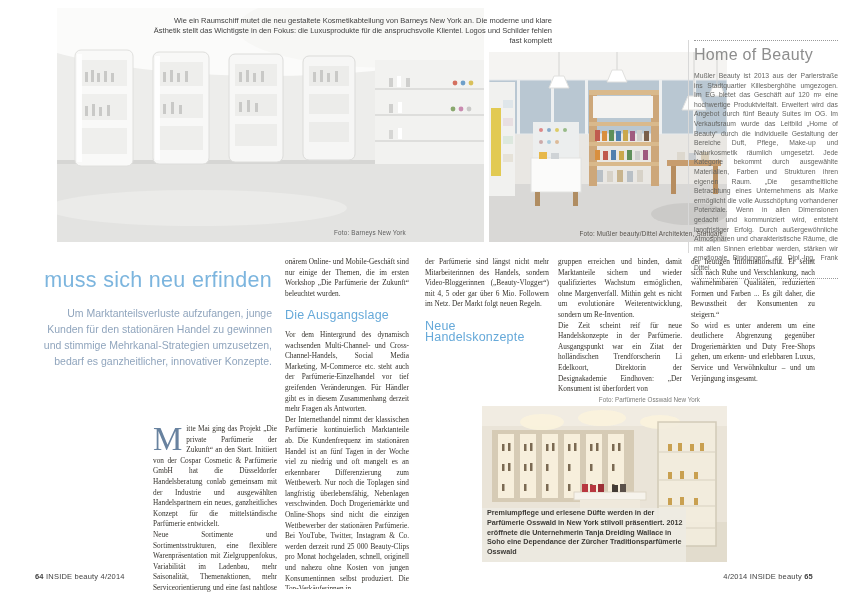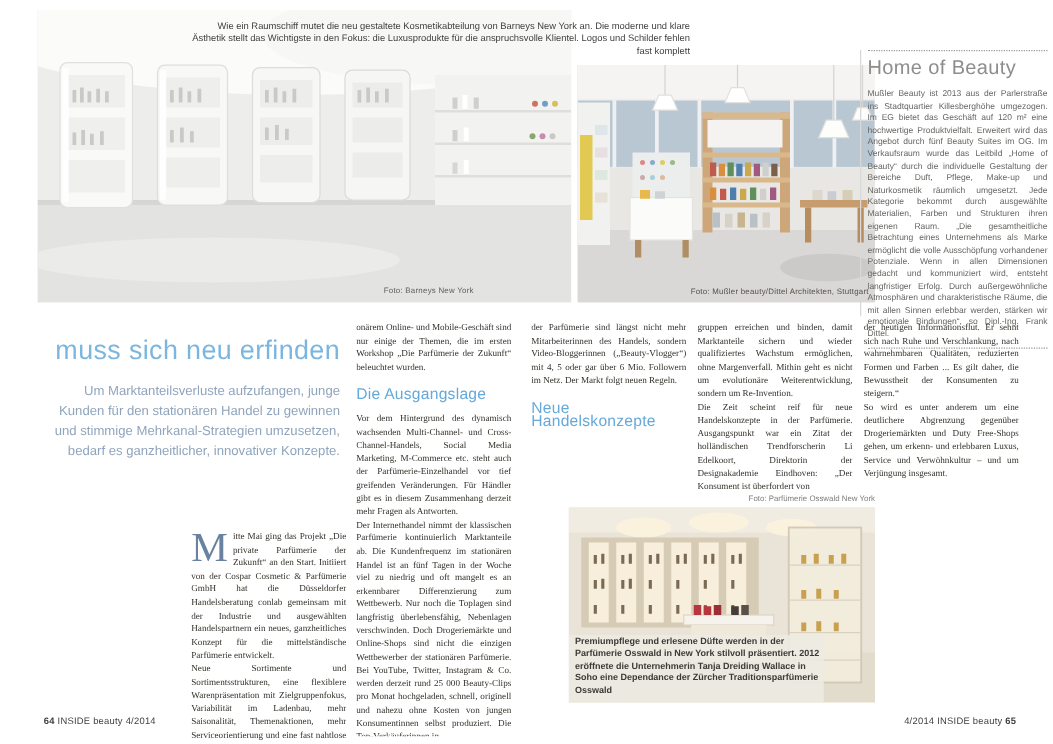--- a/index.html
+++ b/index.html
@@ -2,21 +2,21 @@
 <html lang="de"><head>
 <meta charset="utf-8">
 <style>
   * { margin:0; padding:0; box-sizing:border-box; }
   html,body { background:#ffffff; }
   body { font-family:"Liberation Sans", sans-serif; }
   .spread {
     position:relative; width:842px; height:595px; background:#ffffff;
     overflow:hidden; margin:0 auto;
   }
-  .photo { position:absolute; overflow:hidden; }
+  .photo { position:absolute; overflow:hidden;margin-left:27px; }
   .photo svg { display:block; }
 
   
   .photo-barneys { left:30px; top:8px; width:427px; height:234px; background:#efefed; }
   .photo-mussler { left:462px; top:52px; width:238px; height:190px; background:#e8e6e2; }
 
   .hero-caption {
     position:absolute; left:150px; top:16px; width:402px; z-index:6;
     font-size:7.5px; line-height:10px; color:#3f3f3f; text-align:right;
   }

